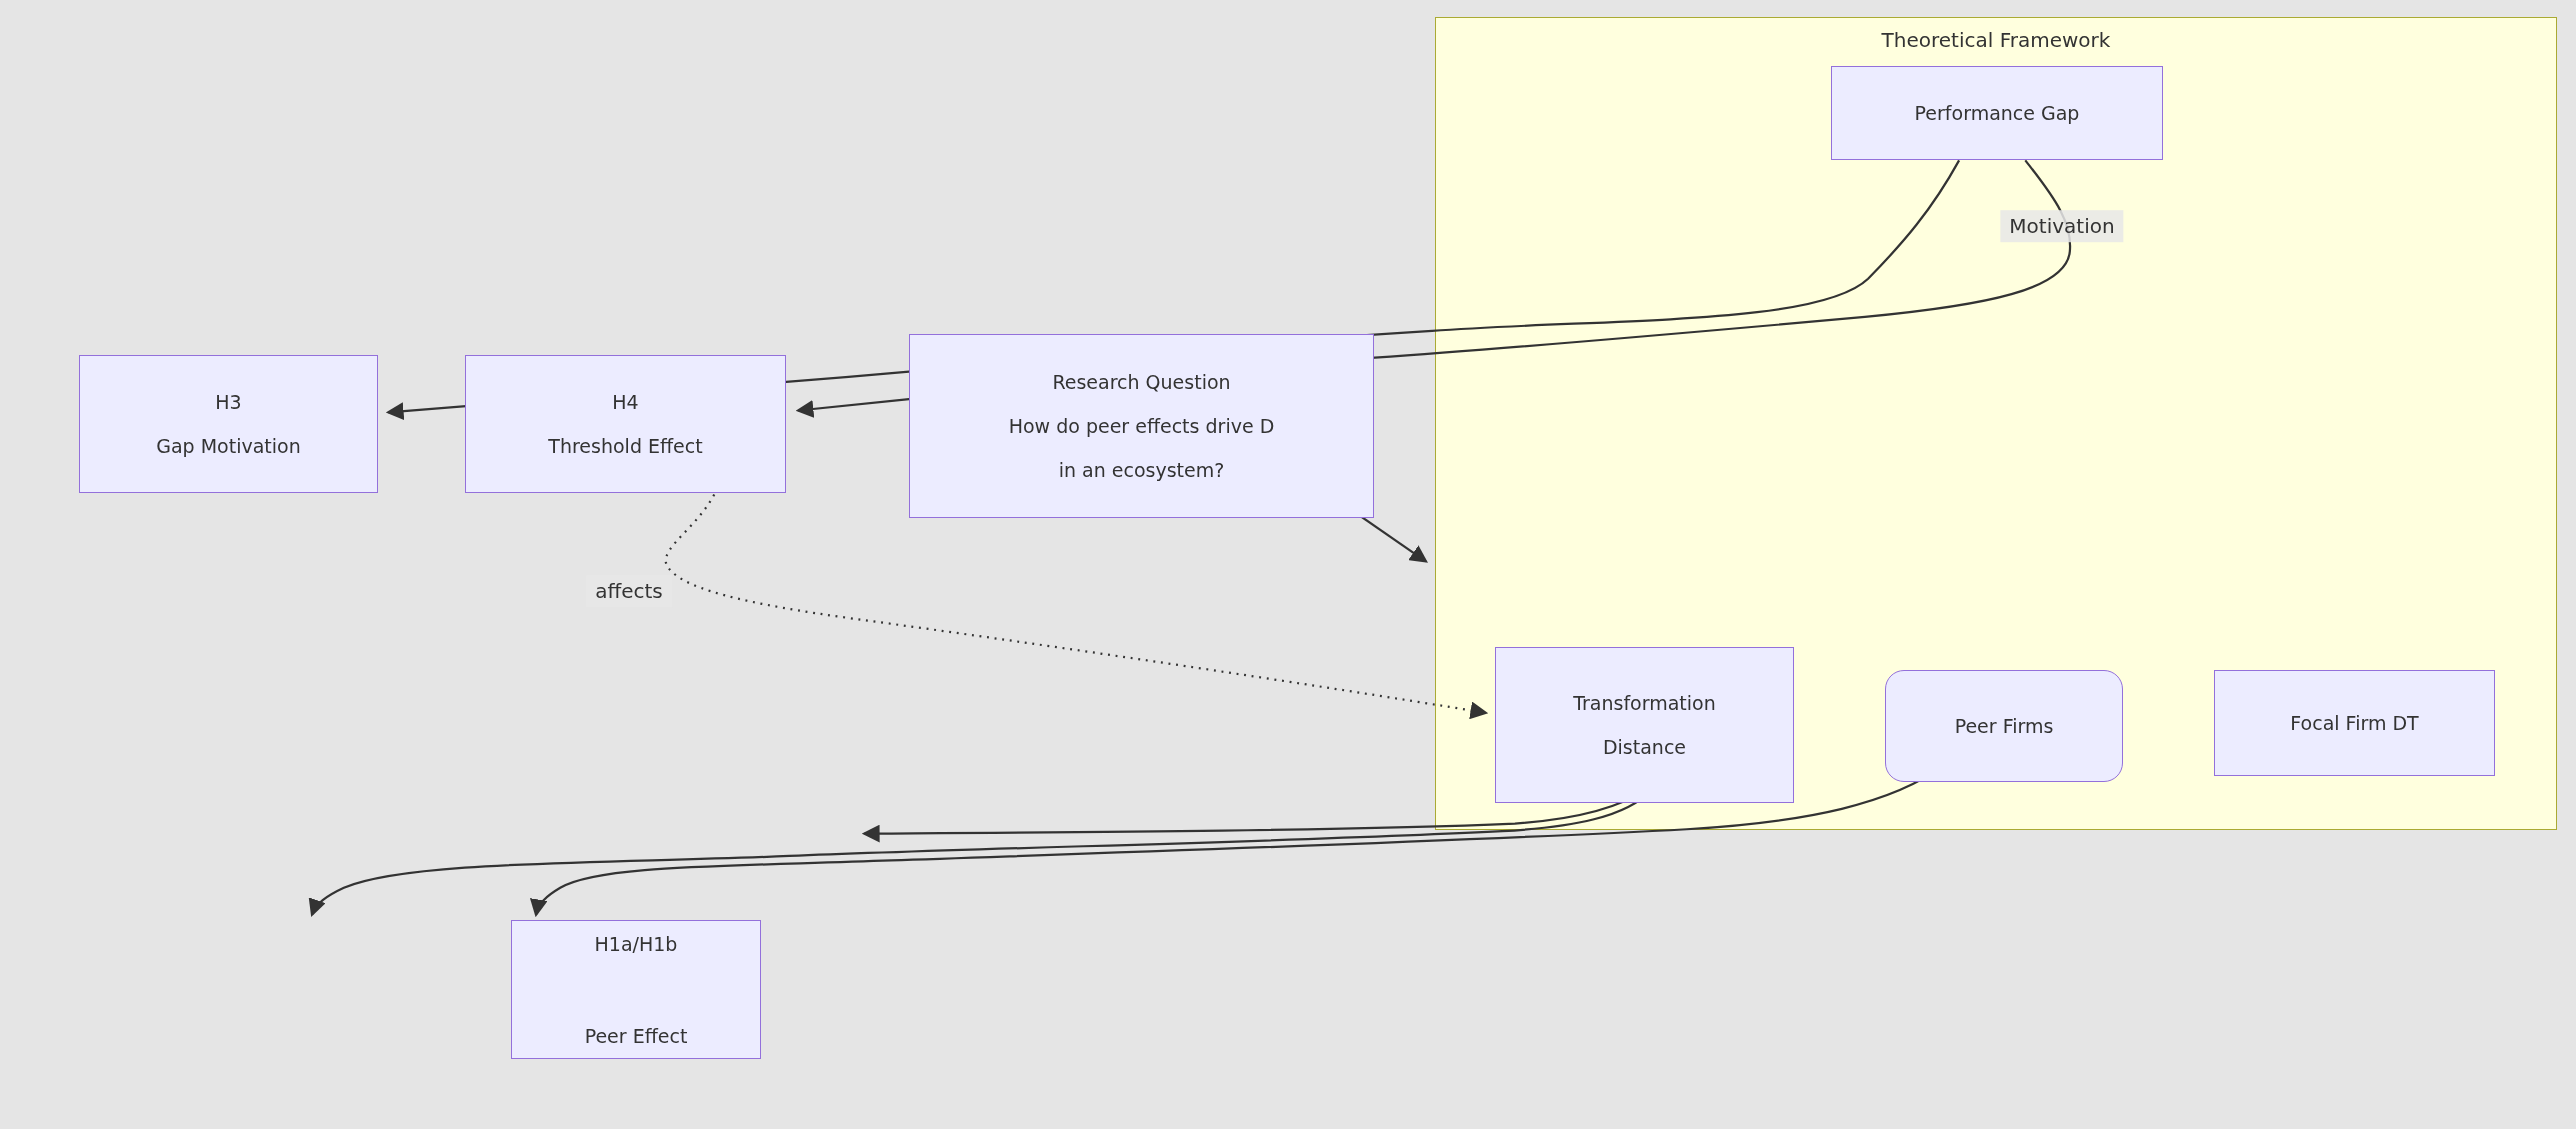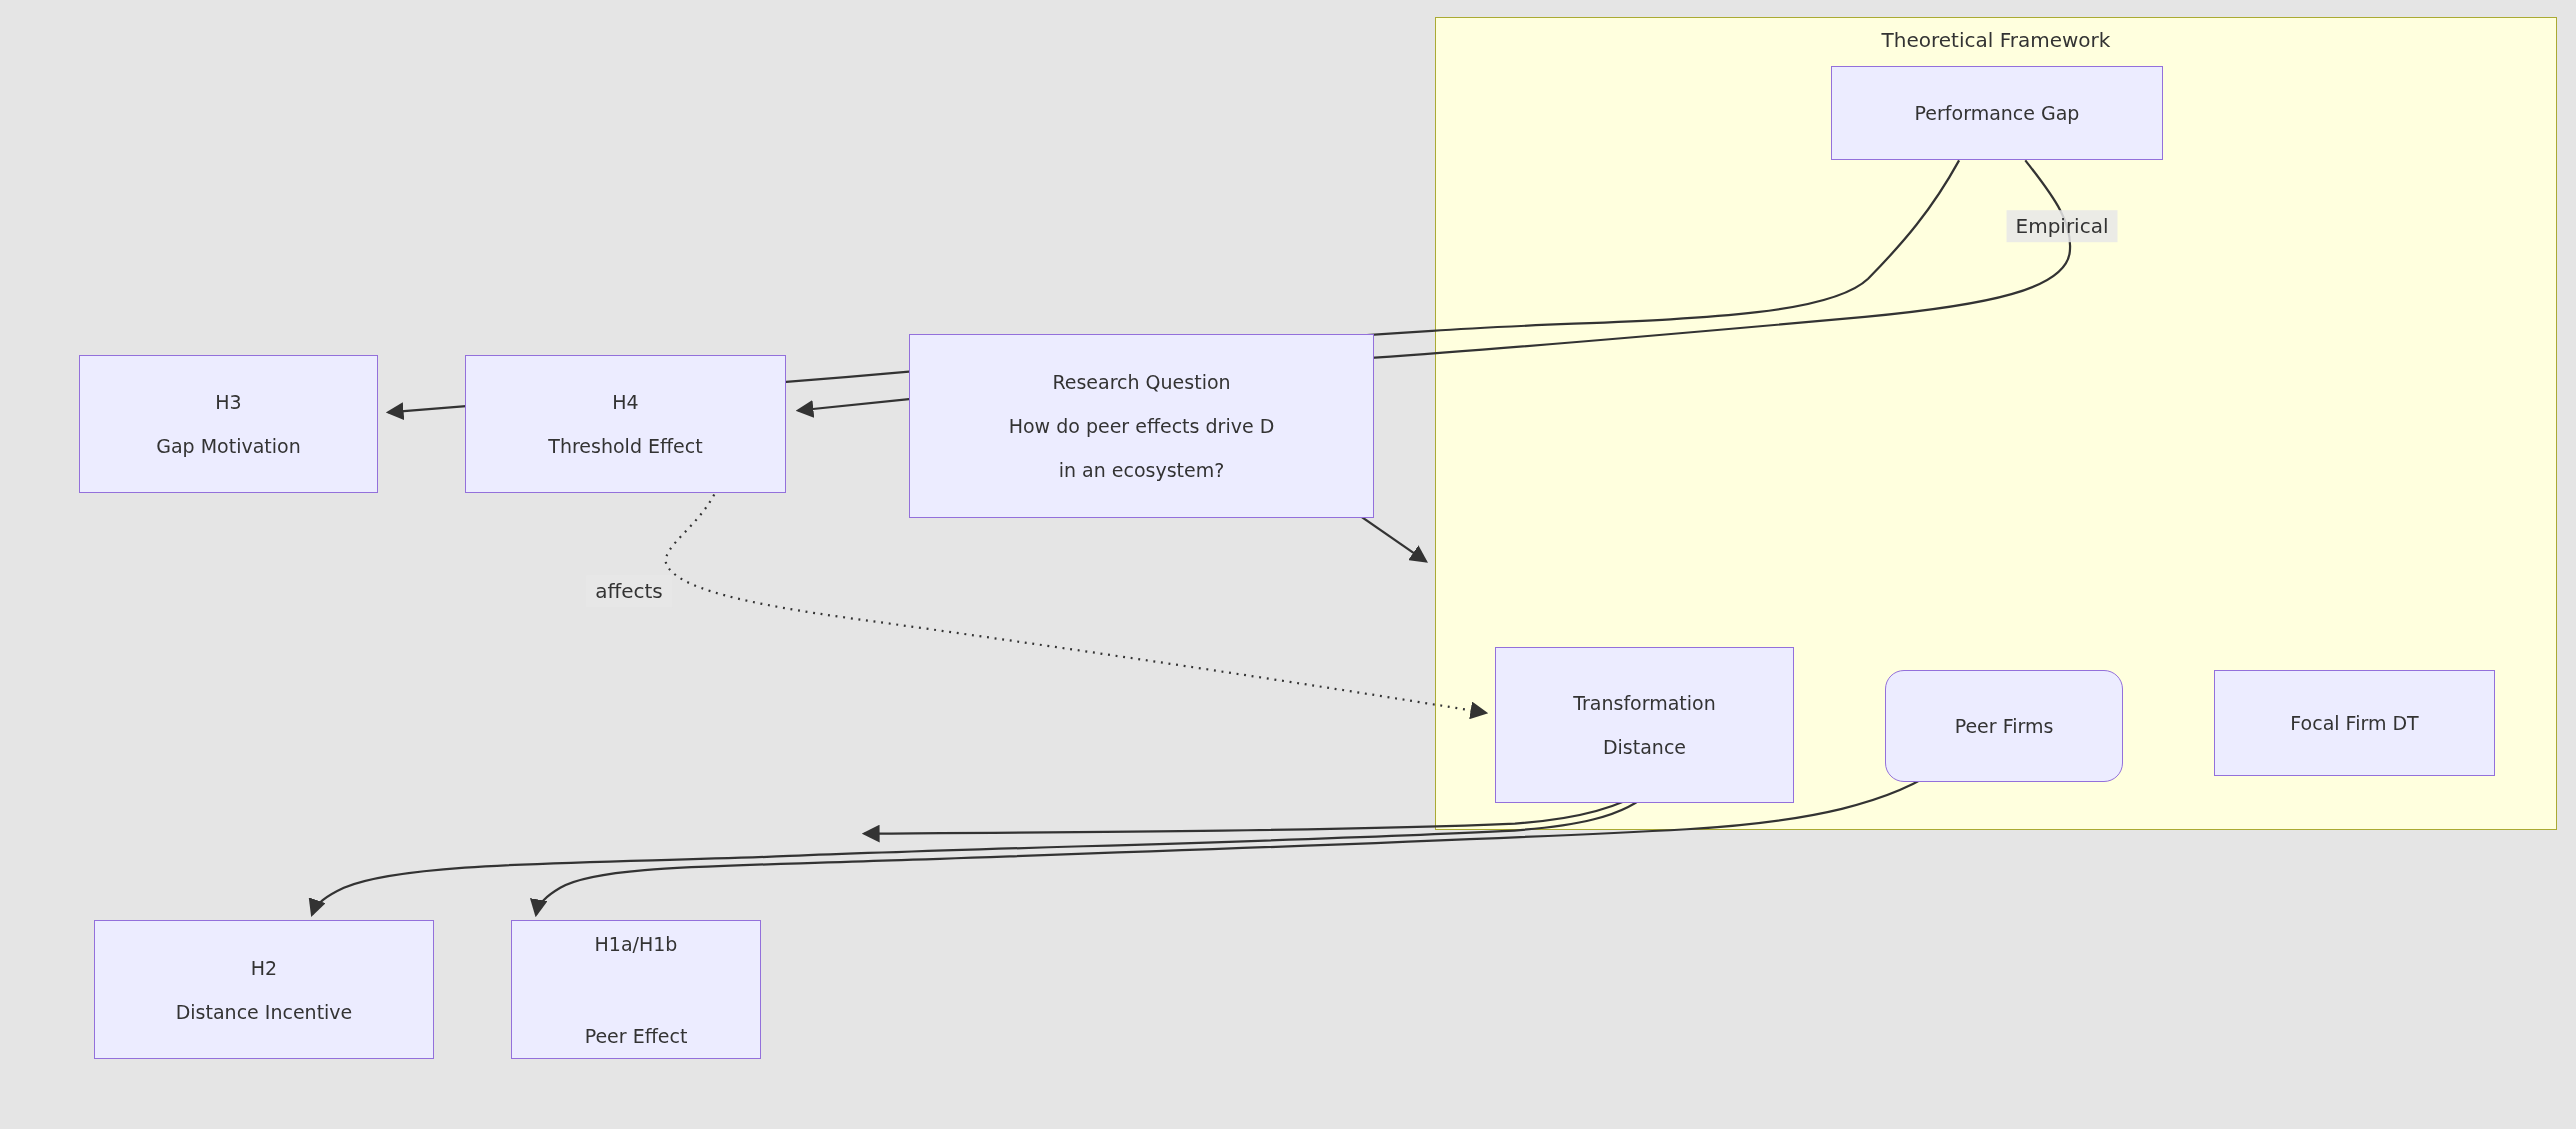--- a/index.html
+++ b/index.html
@@ -107,21 +107,21 @@
              C 950 1357 640 1352 540 1395
              C 512 1408 496 1420 490 1437"></path>
 
     <path class="edge" marker-end="url(#arrow)" d="M 3055 1202
              C 2975 1262 2840 1292 2650 1303
              C 2300 1322 1800 1338 1400 1352
              C 1120 1362 940 1360 880 1395
              C 858 1408 845 1420 842 1437"></path>
   </svg>
 
-  <div class="edge-label" style="left:2062px;top:226px;">Empirical</div>
+  <div class="edge-label" style="left:2062px;top:226px;">Motivation</div>
 
   <div class="edge-label" style="left:629px;top:591px;">affects</div>
 
   <div class="node" style="left:1831px;top:66px;width:332px;height:94px;">
     <span class="line">Performance Gap</span>
   </div>
 
   <div class="node" style="left:909px;top:334px;width:465px;height:184px;">
     <span class="line">Research Question</span>
     <span class="line">How do peer effects drive D</span>
@@ -144,24 +144,20 @@
   </div>
 
   <div class="node" style="left:1885px;top:670px;width:238px;height:112px;border-radius:19px;">
     <span class="line">Peer Firms</span>
   </div>
 
   <div class="node" style="left:2214px;top:670px;width:281px;height:106px;">
     <span class="line">Focal Firm DT</span>
   </div>
 
-  <div class="node" style="left:94px;top:920px;width:340px;height:139px;">
-    <span class="line">H2</span>
-    <span class="line">Distance Incentive</span>
-  </div>
 
   <div class="node" style="left:511px;top:920px;width:250px;height:139px;gap:48px;">
     <span class="line">H1a/H1b</span>
     <span class="line">Peer Effect</span>
   </div>
 
 </div>
 
 
 </body></html>

